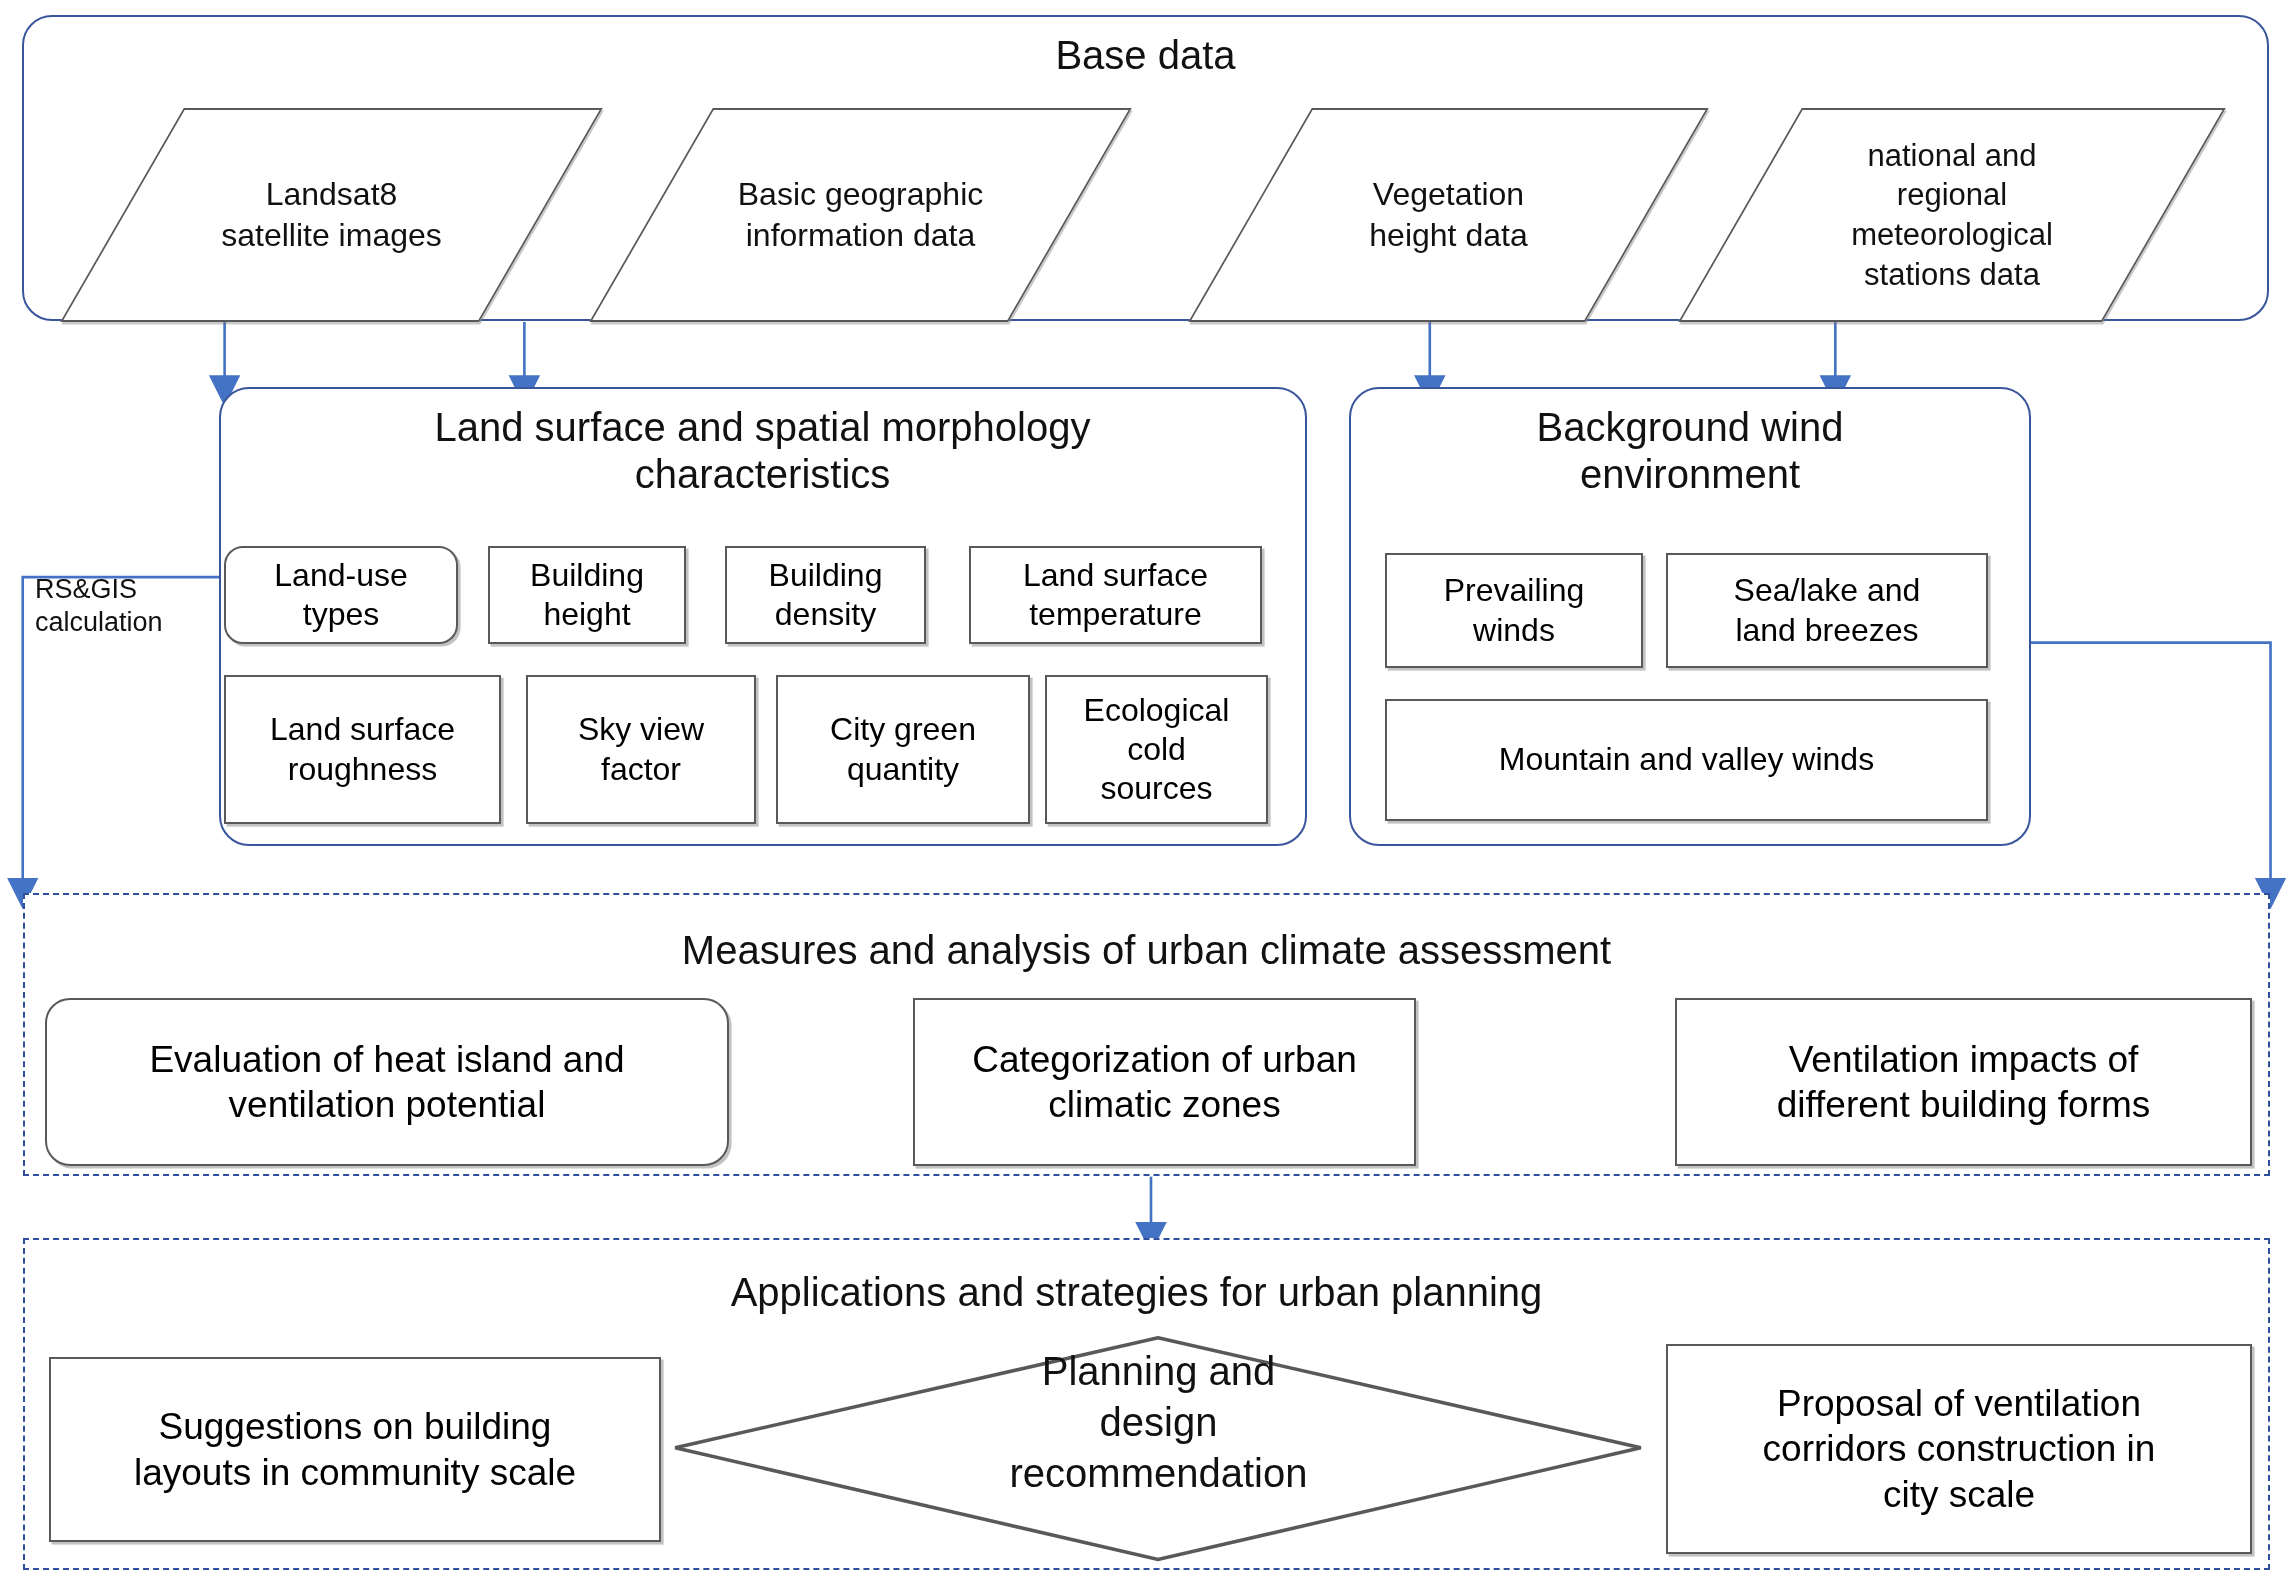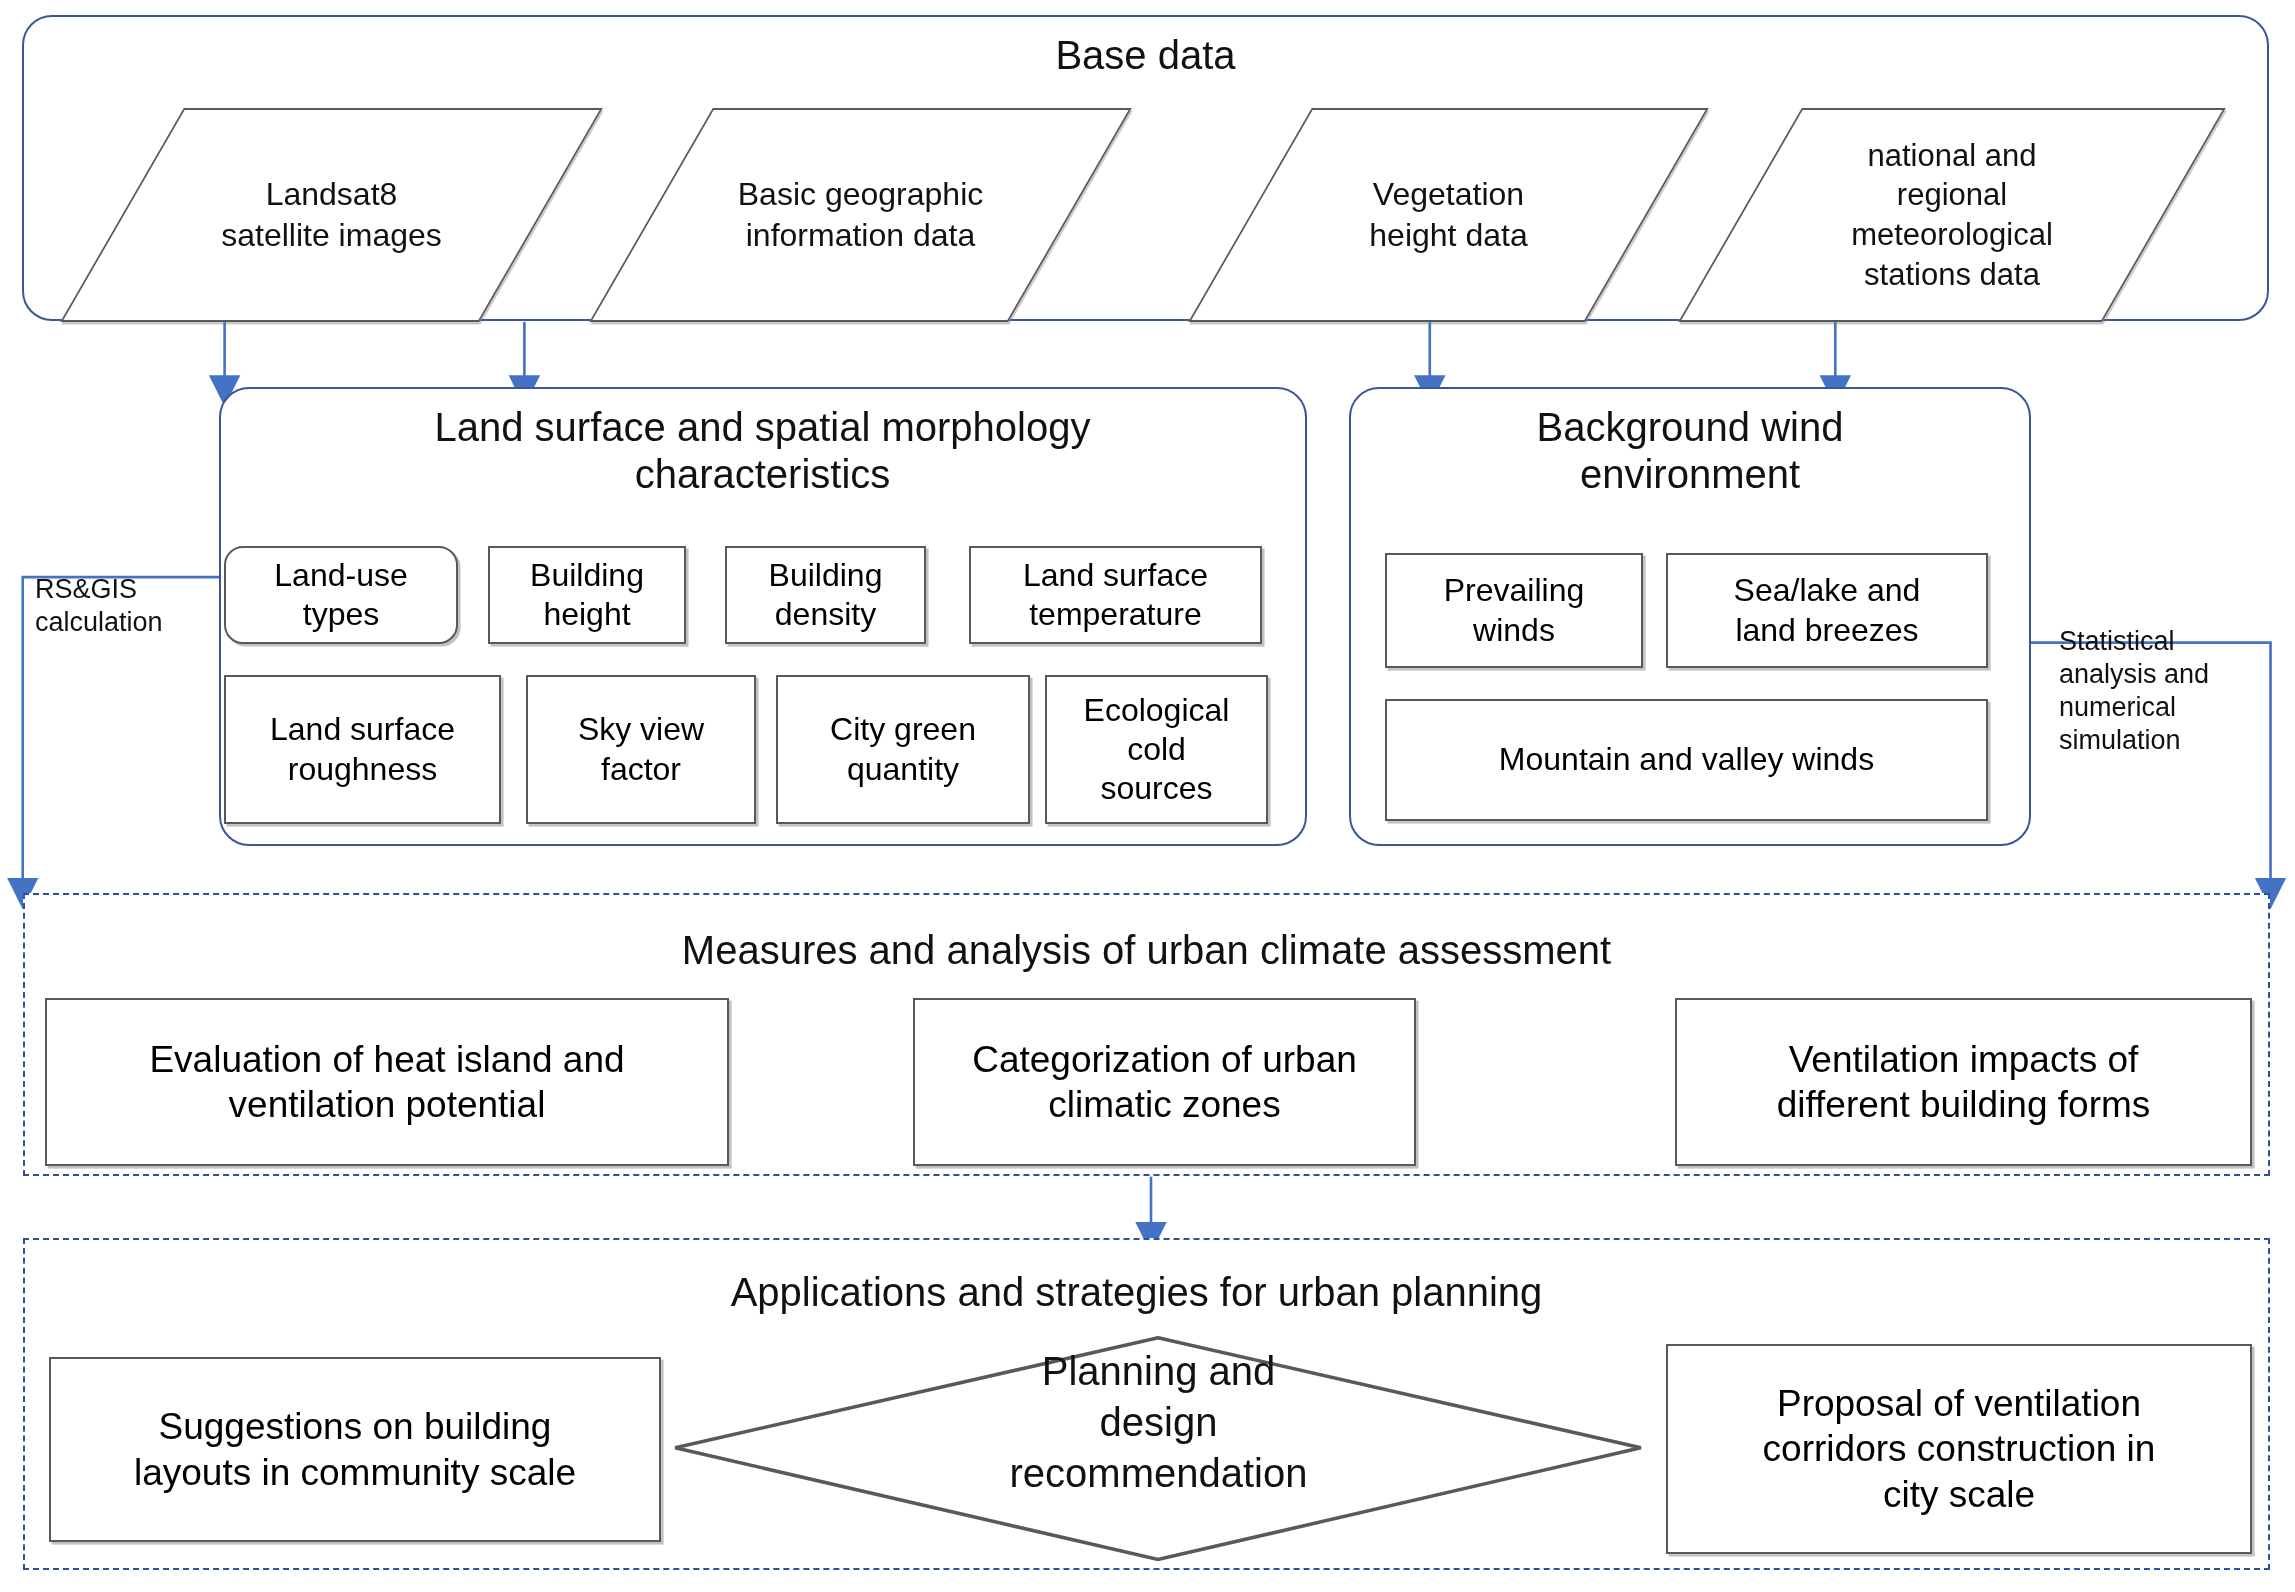--- a/index.html
+++ b/index.html
@@ -172,30 +172,26 @@
     <span style="white-space:pre-line;">Sea/lake and
 land breezes</span>
   </div>
   <div class="abs gbox ctr" style="left:1385px; top:699px; width:603px; height:122px; font-size:32px;">
     <span style="white-space:pre-line;">Mountain and valley winds</span>
   </div>
 
   <div class="side-label" style="left:35px; top:573px; width:188px; white-space:pre-line;">RS&amp;GIS
 calculation</div>
 
-  <div class="side-label" style="left:2059px; top:625px; width:219px; white-space:pre-line;">Statistical
-analysis and
-numerical
-simulation</div>
 
   <div class="abs dash-group" style="left:23px; top:893px; width:2247px; height:283px;"></div>
 
   <div class="sec-title" style="left:23px; top:927px; width:2247px;">Measures and analysis of urban climate assessment</div>
 
-  <div class="abs gbox ctr" style="left:45px; top:998px; width:684px; height:168px; font-size:37px;">
+  <div class="abs gbox ctr" style="left:45px; top:998px; width:684px; height:168px; font-size:37px;border-radius:25px;">
     <span style="white-space:pre-line;">Evaluation of heat island and
 ventilation potential</span>
   </div>
   <div class="abs gbox ctr" style="left:913px; top:998px; width:503px; height:168px; font-size:37px;">
     <span style="white-space:pre-line;">Categorization of urban
 climatic zones</span>
   </div>
   <div class="abs gbox ctr" style="left:1675px; top:998px; width:577px; height:168px; font-size:37px;">
     <span style="white-space:pre-line;">Ventilation impacts of
 different building forms</span>

